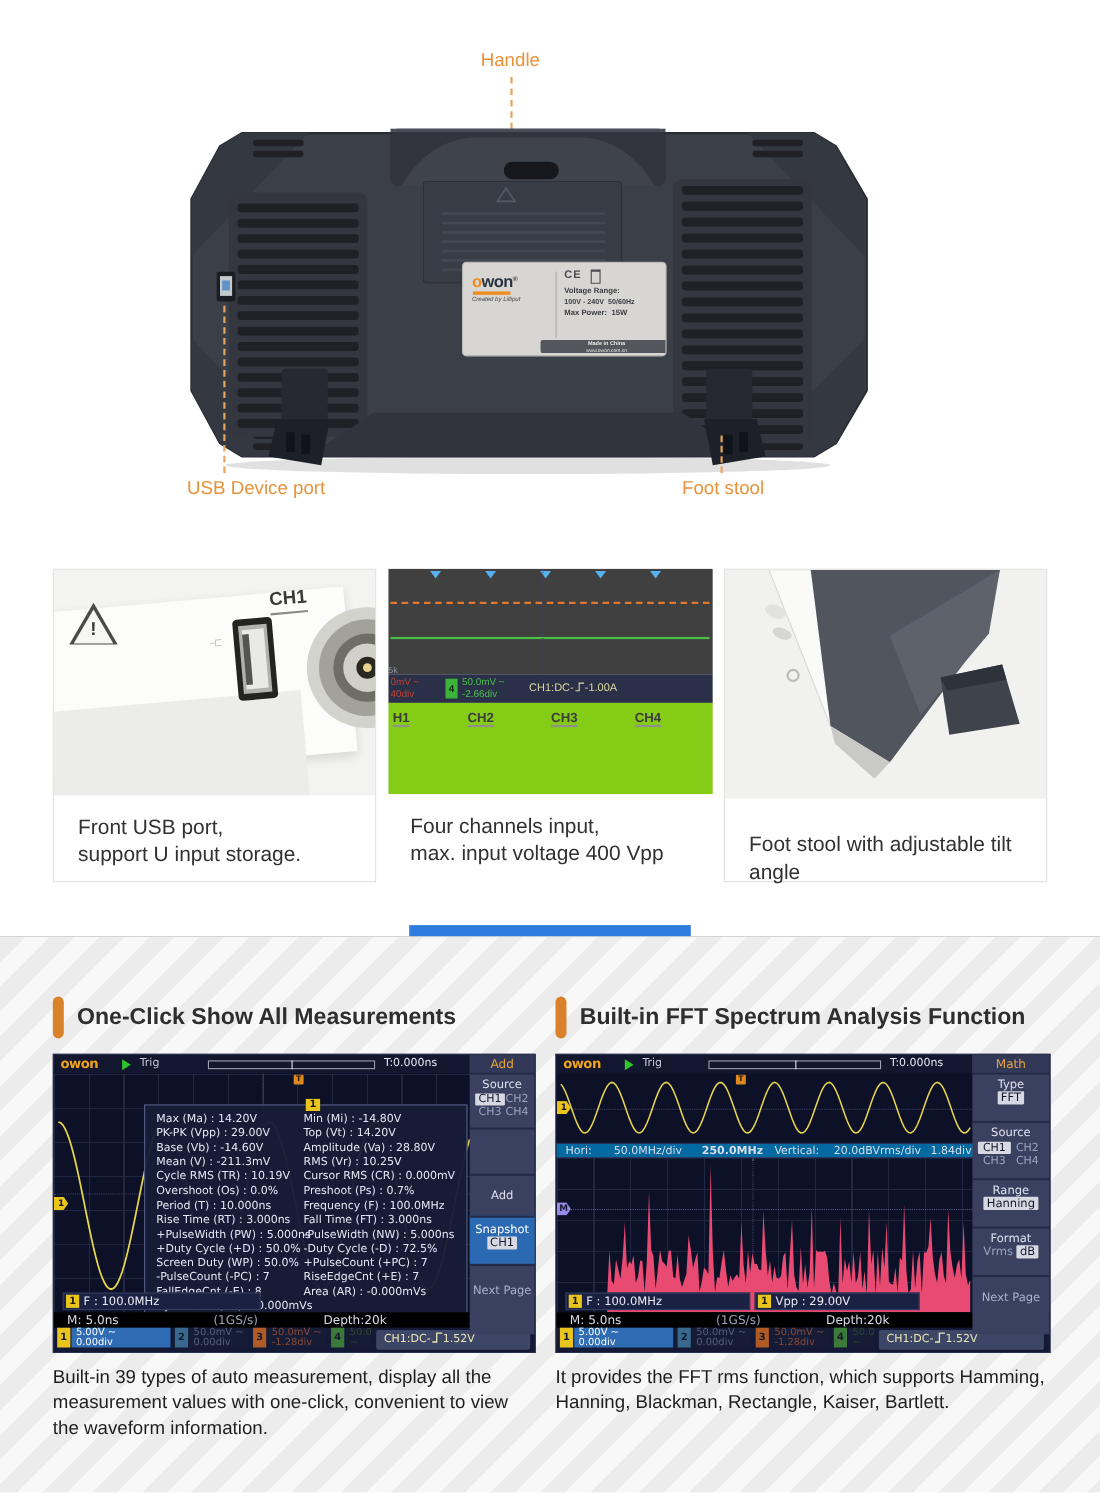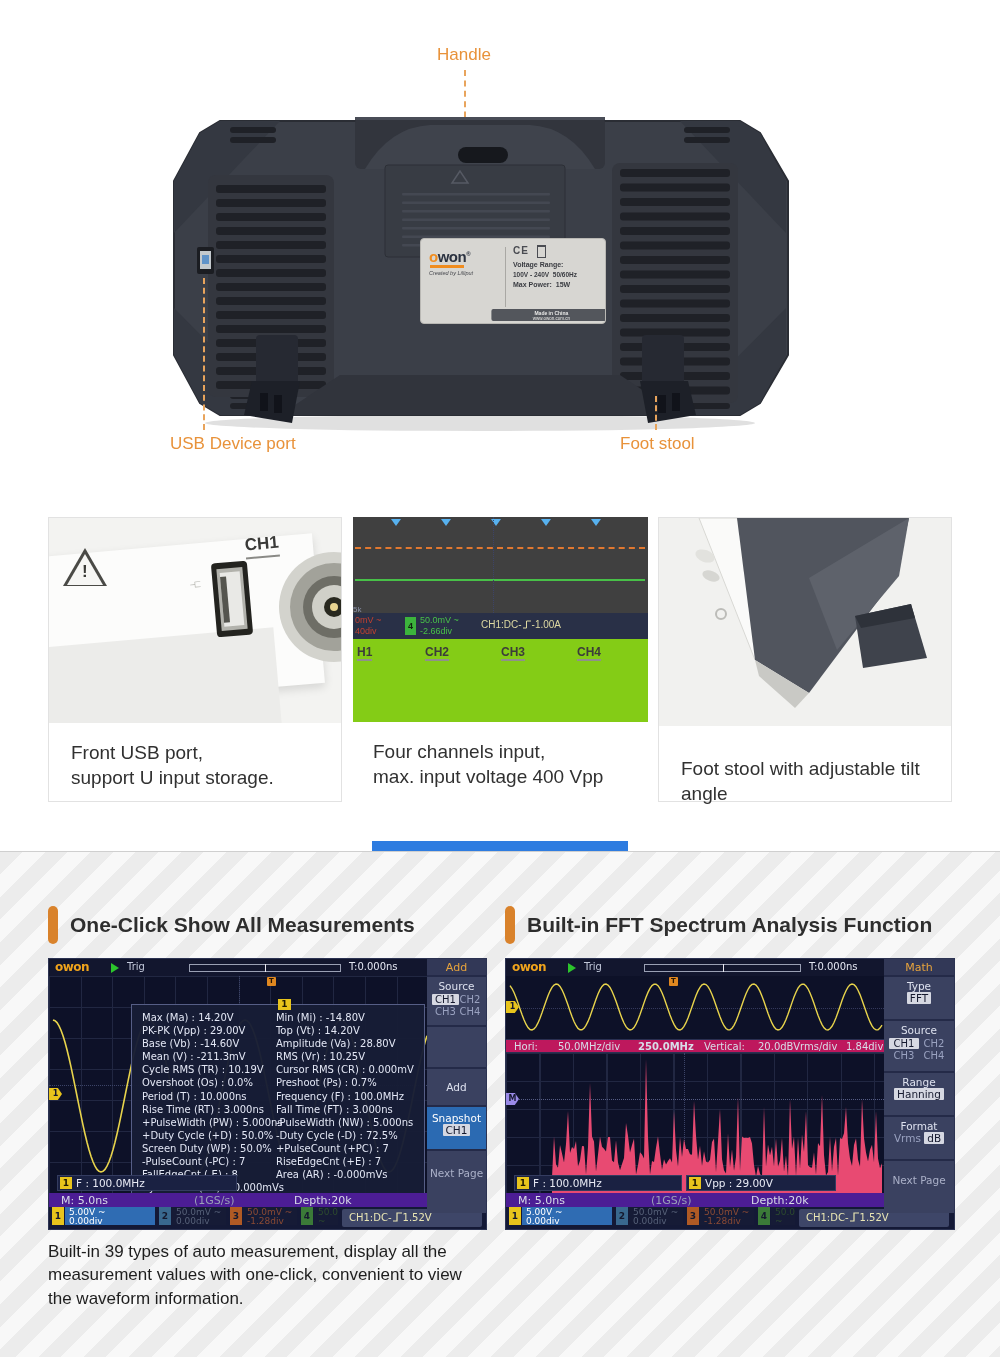--- a/index.html
+++ b/index.html
@@ -58,21 +58,21 @@
   
   .scope{position:absolute;background:#10142b;border:1px solid #2c3352;box-sizing:border-box;
          font-family:"DejaVu Sans",sans-serif;}
   .sc-top{position:absolute;left:0;top:0;right:0;height:17px;background:#12162e;}
   .sc-brand{position:absolute;left:6px;top:1px;font-size:12px;font-weight:bold;letter-spacing:-.5px;color:#f0a41c;}
   .sc-play{position:absolute;left:62px;top:4px;width:0;height:0;border-top:5px solid transparent;border-bottom:5px solid transparent;border-left:8px solid #2cc52c;}
   .sc-trig{position:absolute;left:78px;top:2px;font-size:10px;color:#c2c8da;}
   .posbar{position:absolute;top:5px;height:6px;border:1px solid #9aa0b4;}
   .posbar:after{content:"";position:absolute;left:50%;top:-1px;width:1px;height:8px;background:#e8e8f0;}
   .sc-t{position:absolute;top:2px;font-size:10px;color:#e4e7f2;}
-  .sc-info{position:absolute;left:0;right:0;height:16px;background:#4c1d95;padding-left:40px;}
+  .sc-info{position:absolute;left:0;right:0;height:16px;background:#000000;padding-left:40px;}
   .sc-info span{position:absolute;top:1px;font-size:11px;color:#d8dce8;}
   .sc-status{position:absolute;left:0;right:0;bottom:0;height:22px;background:#141936;}
   .chbadge{position:absolute;width:12px;height:18px;font-size:9px;font-weight:bold;text-align:center;line-height:18px;color:#15192e;}
   .chbox{position:absolute;top:0;height:18px;background:#161b36;font-size:9px;line-height:9px;padding:1px 0 0 4px;box-sizing:border-box;}
   .trigpanel{position:absolute;top:2px;height:18px;background:#3e4668;border-radius:2px;color:#e9e6b4;
              font-size:10px;line-height:18px;padding-left:7px;box-sizing:border-box;}
   .edgeic{display:inline-block;vertical-align:-2px;}
   .sc-menu{position:absolute;top:0;right:0;bottom:16px;background:#3a4160;font-size:10.5px;color:#dde1ee;}
   .m-head{height:16px;text-align:center;line-height:17px;color:#e8a43c;font-size:11px;background:#323857;}
   .m-sec{border-top:2px solid #242a48;text-align:center;}
@@ -91,21 +91,21 @@
   .tmark{position:absolute;width:9px;height:9px;background:#e08820;color:#2a1702;font-size:7px;font-weight:bold;text-align:center;line-height:9px;border-radius:1px;}
   .mpanel{position:absolute;left:82px;top:28px;width:294px;height:192px;background:rgba(23,29,54,.97);
           border:1px solid #565e86;box-sizing:border-box;padding:6px 0 0 10px;}
   .pbadge{position:absolute;left:50%;top:-6px;width:13px;height:11px;background:#e8c41c;color:#201a02;
           font-size:9px;font-weight:bold;text-align:center;line-height:11px;}
   .prow{display:grid;grid-template-columns:47.5% 52.5%;font-size:10px;line-height:13.1px;color:#e3e7f5;white-space:nowrap;}
   .fbox{position:absolute;height:16px;background:#1a2142;border:1px solid #343c60;box-sizing:border-box;
         font-size:10.5px;color:#e8eaf4;line-height:14px;white-space:nowrap;}
   .fbox .b{display:inline-block;width:12px;height:12px;background:#e8c41c;color:#201a02;font-size:9px;font-weight:bold;
            text-align:center;line-height:12px;margin:1px 4px 0 2px;vertical-align:top;}
-  .scalerow{position:absolute;left:0;height:14px;background:#be185d;border-top:1px solid #2a3052;border-bottom:1px solid #2a3052;box-sizing:border-box;}
+  .scalerow{position:absolute;left:0;height:14px;background:#0369a1;border-top:1px solid #2a3052;border-bottom:1px solid #2a3052;box-sizing:border-box;}
   .scalerow span{position:absolute;top:1px;font-size:10px;color:#d8dce8;}
 </style>
 </head>
 <body>
 
 <div class="page">
 
   <section>
     <div class="ann" style="left:437px;top:45px;">Handle</div>
     <div class="dash-v" style="left:464px;top:70px;height:58px;"></div>
@@ -525,14 +525,16 @@
         <span style="color:#9aa2c0;">Vrms</span>
         <span class="chip">dB</span>
       </div>
       <div class="m-sec nextsec" style="height:39px;line-height:38px;">Next Page</div>
     </div>
   </div>
 
   <div class="bodycap" style="left:48px;top:1240px;width:445px;">Built-in 39 types of auto measurement, display all the
 measurement values with one-click, convenient to view
 the waveform information.</div>
+  <div class="bodycap" style="left:505px;top:1240px;width:470px;">It provides the FFT rms function, which supports Hamming,
+Hanning, Blackman, Rectangle, Kaiser, Bartlett.</div>
 
 </div>
 
 </body></html>

